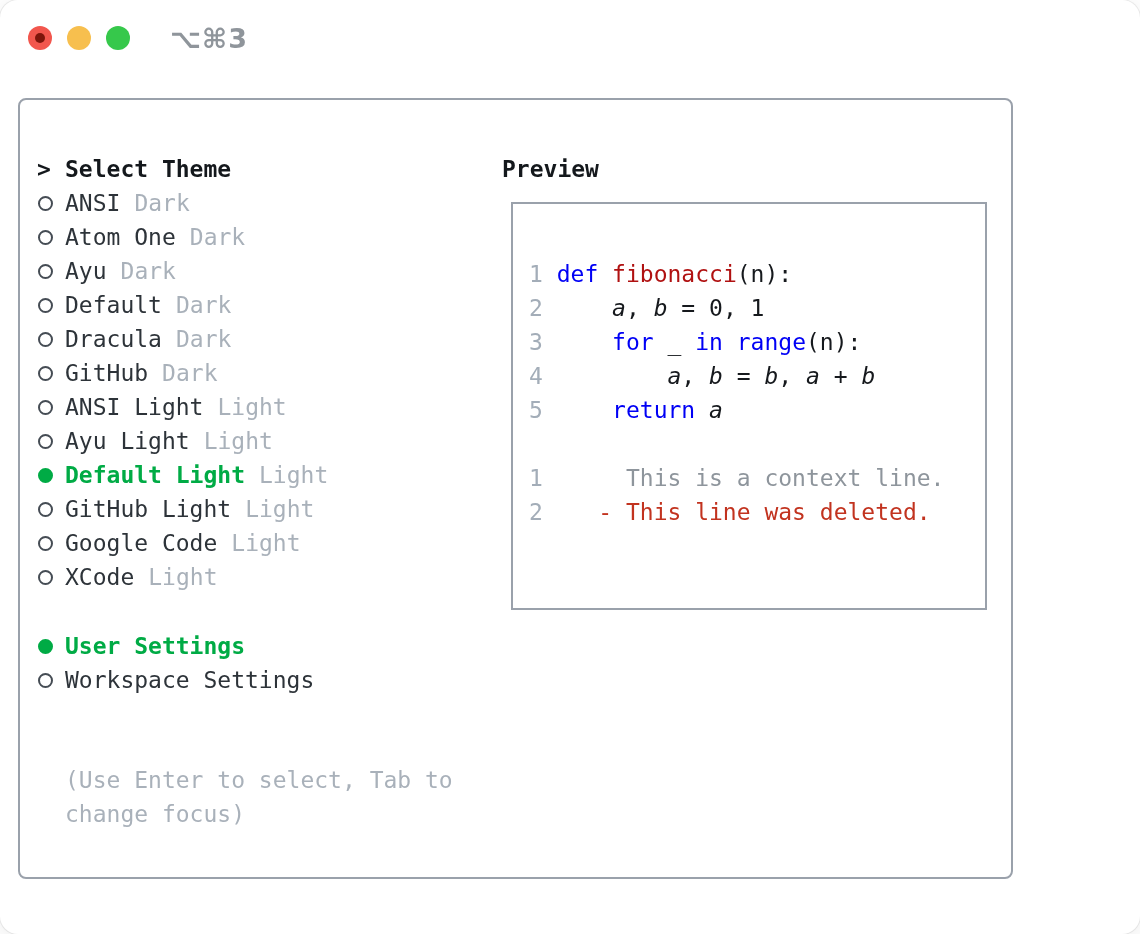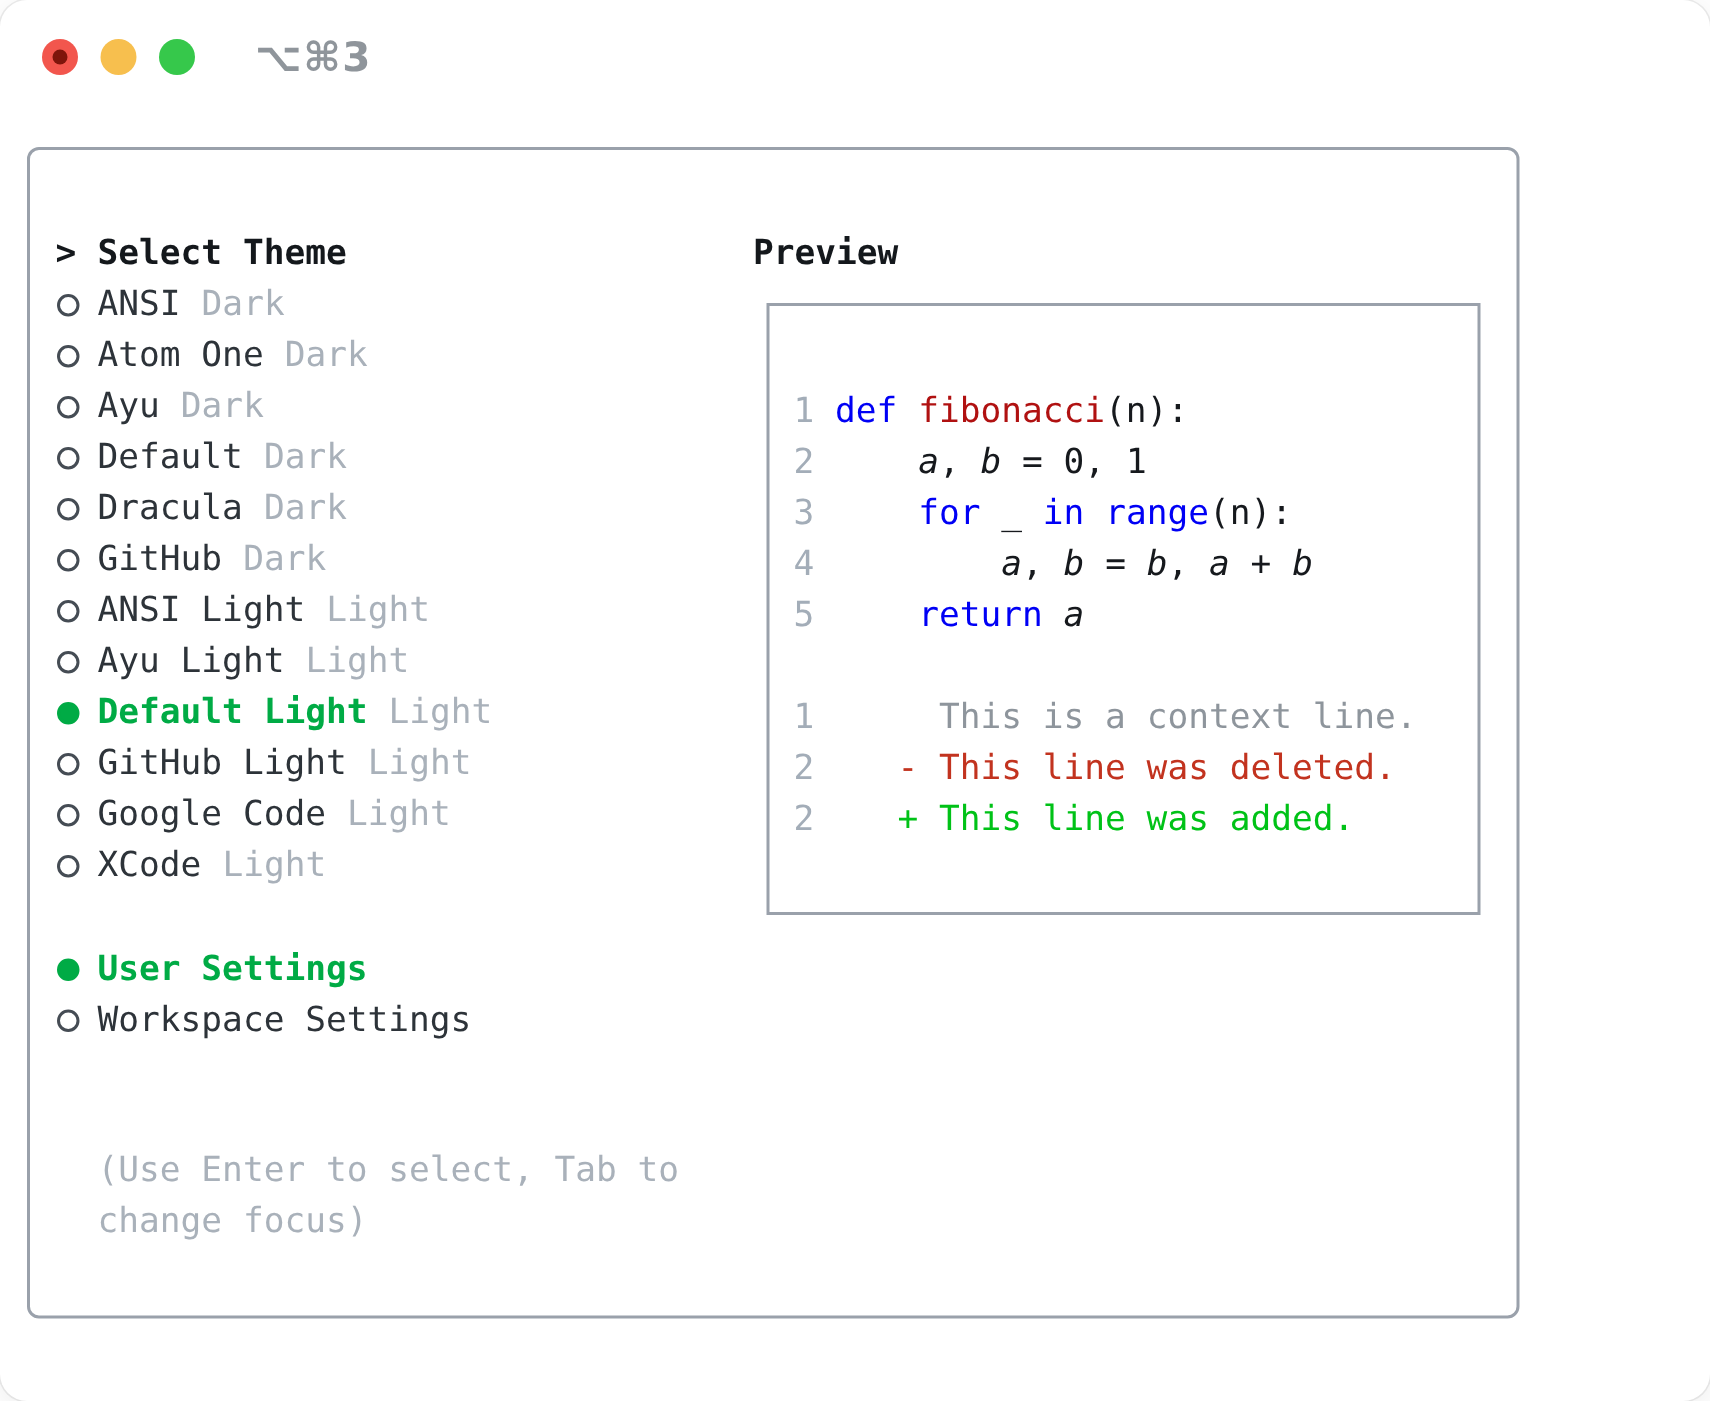--- a/index.html
+++ b/index.html
@@ -110,17 +110,16 @@
     <div class="preview-heading">Preview</div>
     <div class="preview-box" id="preview-box">
         <div class="code-line"><span class="tok-num">1 </span><span class="tok-kw">def</span><span class="tok-plain"> </span><span class="tok-fn">fibonacci</span><span class="tok-plain">(n):</span></div>
         <div class="code-line"><span class="tok-num">2 </span><span class="tok-plain">    </span><span class="tok-var">a</span><span class="tok-plain">, </span><span class="tok-var">b</span><span class="tok-plain"> = 0, 1</span></div>
         <div class="code-line"><span class="tok-num">3 </span><span class="tok-plain">    </span><span class="tok-kw">for</span><span class="tok-plain"> _ </span><span class="tok-kw">in</span><span class="tok-plain"> </span><span class="tok-kw">range</span><span class="tok-plain">(n):</span></div>
         <div class="code-line"><span class="tok-num">4 </span><span class="tok-plain">        </span><span class="tok-var">a</span><span class="tok-plain">, </span><span class="tok-var">b</span><span class="tok-plain"> = </span><span class="tok-var">b</span><span class="tok-plain">, </span><span class="tok-var">a</span><span class="tok-plain"> + </span><span class="tok-var">b</span></div>
         <div class="code-line"><span class="tok-num">5 </span><span class="tok-plain">    </span><span class="tok-kw">return</span><span class="tok-plain"> </span><span class="tok-var">a</span></div>
         <div class="code-line"></div>
         <div class="code-line"><span class="tok-num">1 </span><span class="tok-plain">     </span><span class="tok-ctx">This is a context line.</span></div>
         <div class="code-line"><span class="tok-num">2 </span><span class="tok-plain">   </span><span class="tok-del">- This line was deleted.</span></div>
-        <div class="code-line"><span class="tok-num">2 </span><span class="tok-plain">   </span><span class="tok-add">+ This line was added.</span></div>
       </div>
 
   </div>
 </div>
 
 </body></html>

